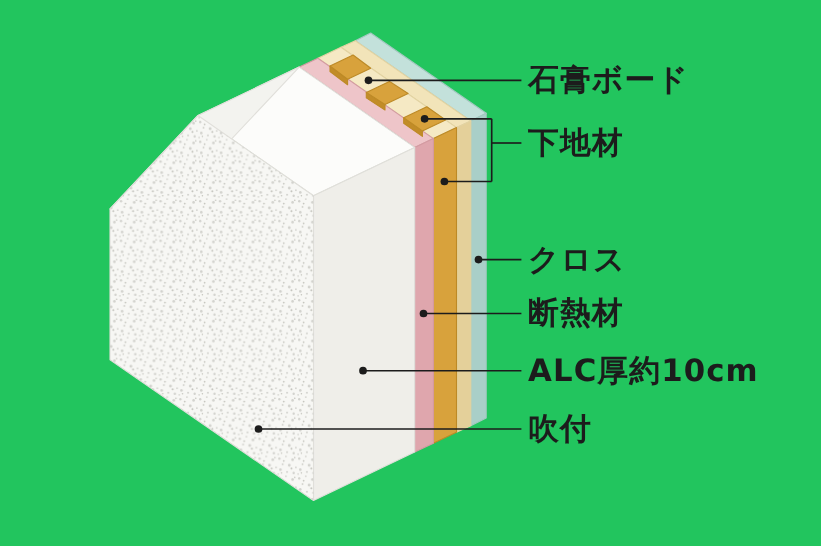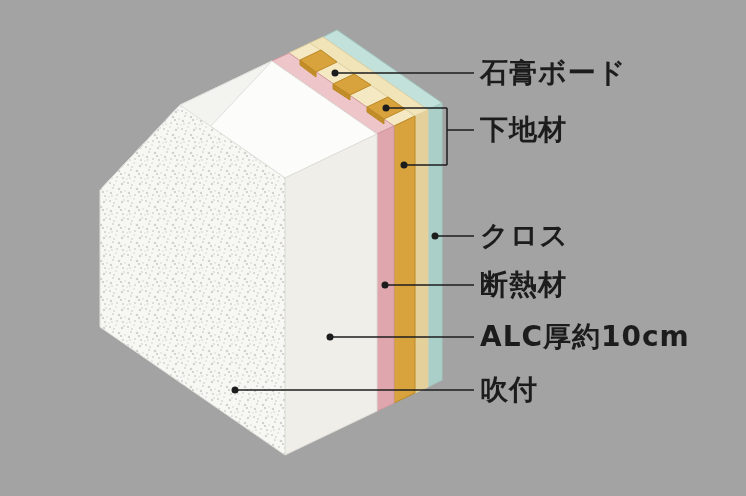--- a/index.html
+++ b/index.html
@@ -1,20 +1,20 @@
 <!DOCTYPE html>
 <html><head>
 <meta charset="utf-8">
 <style>
   html, body { margin: 0; padding: 0; background: #ffffff; }
   .stage {
     position: relative;
     width: 746px;
     height: 496px;
-    background: #a3a3a3;
+    background: #22c55e;
     overflow: hidden;
   }
   svg { display: block; }
   .face { stroke-width: 1; stroke-linejoin: round; }
   .white-stroke  { stroke: #e0dfda; }
   .pink-stroke   { stroke: #d49ba2; }
   .batten-stroke { stroke: #bd8a26; }
   .gypsum-stroke { stroke: #e3d3a2; }
   .teal-stroke   { stroke: #a3c8c0; }
   .leader { fill: none; stroke-width: 1.5; }

